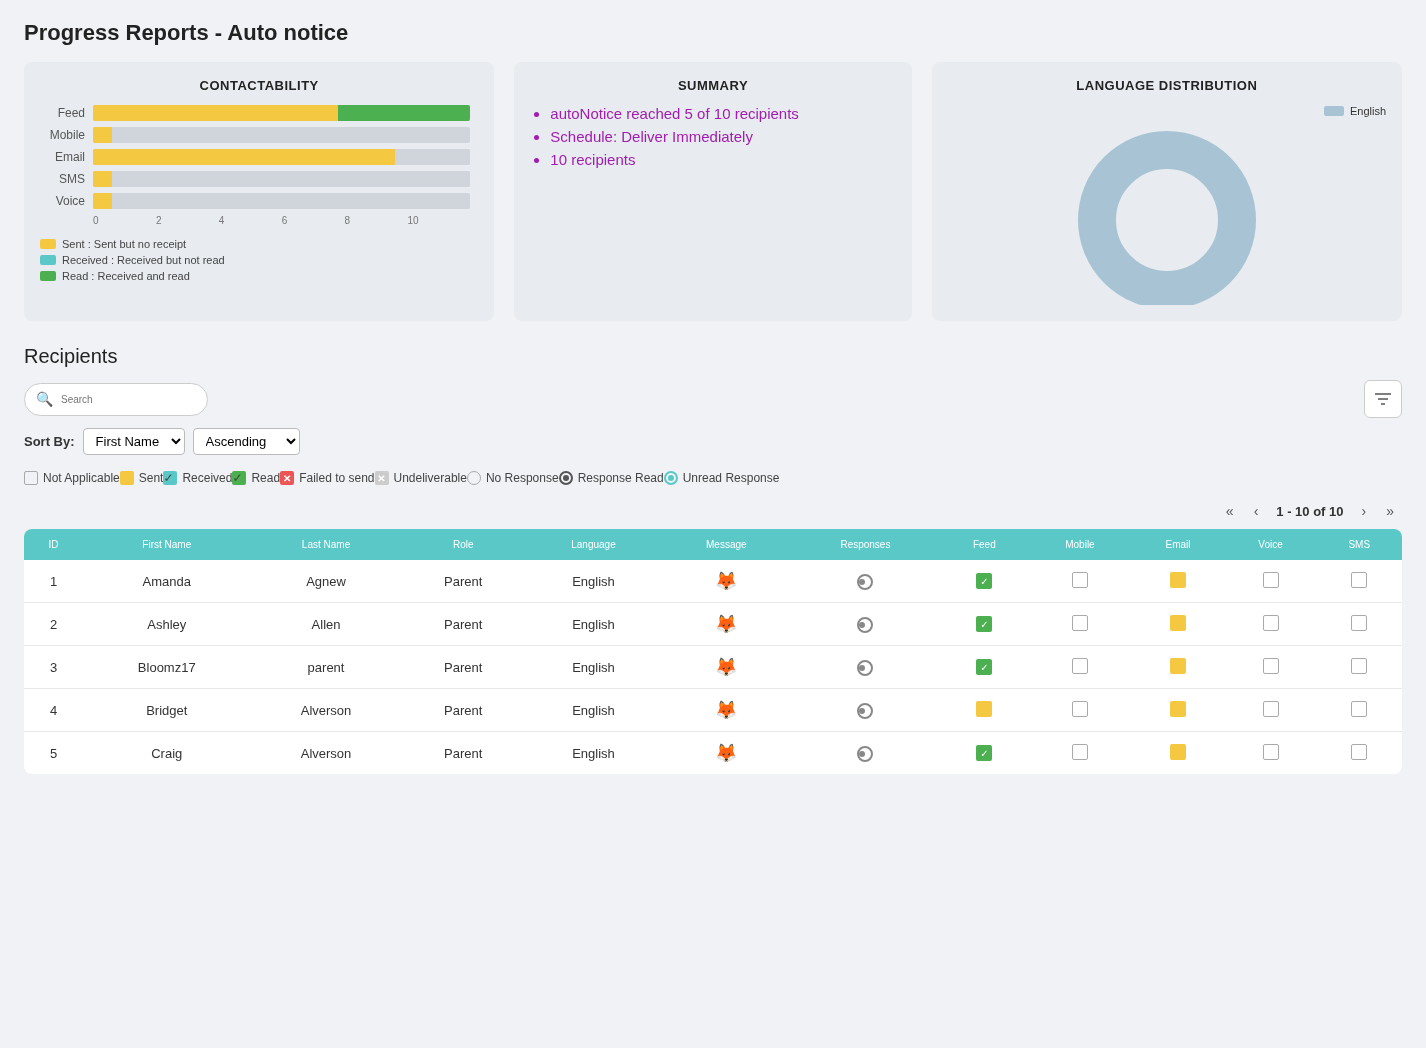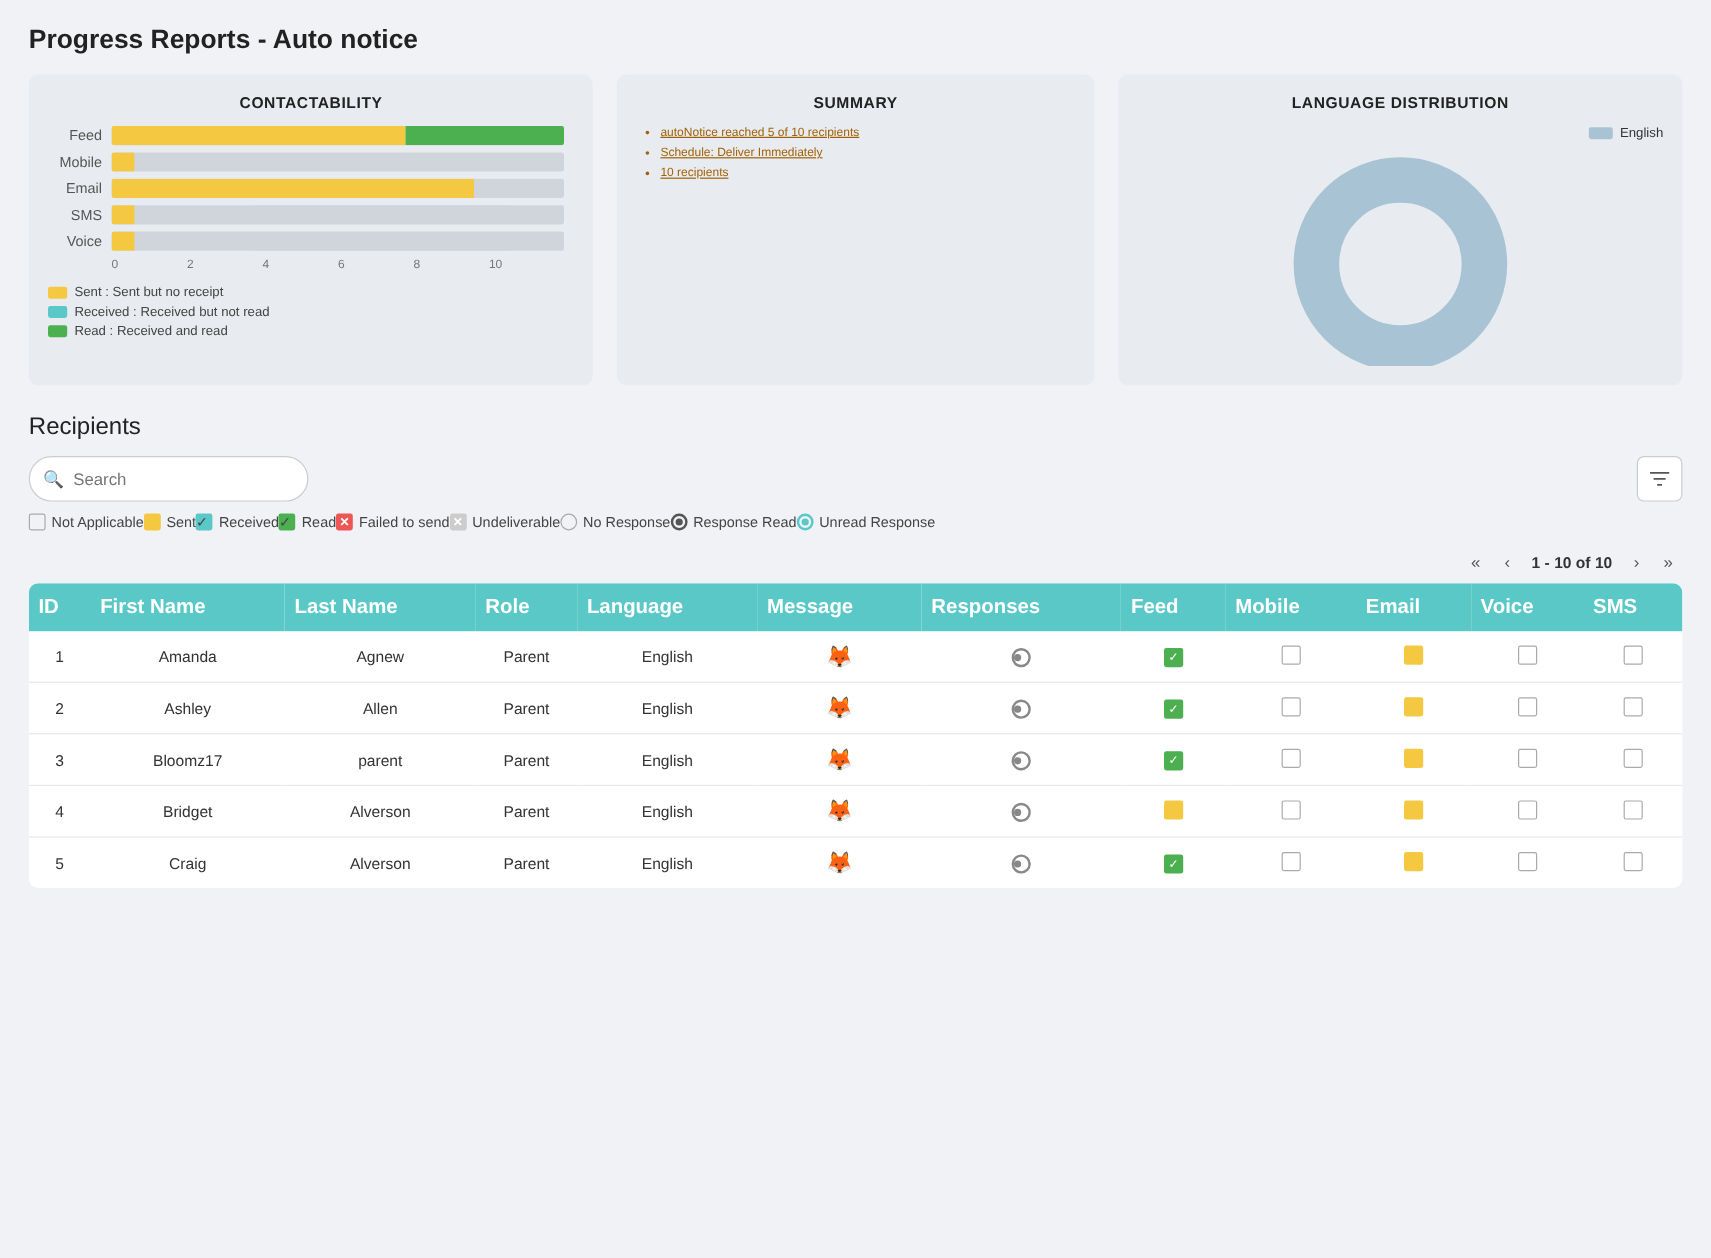--- a/index.html
+++ b/index.html
@@ -24,31 +24,31 @@
     .bar-sent { background: #f5c842; }
     .bar-read { background: #4caf50; }
     .axis-row { display: flex; margin-left: 45px; margin-top: 4px; }
     .axis-label { flex: 1; text-align: left; font-size: 10px; color: #777; }
     .legend { margin-top: 12px; }
     .legend-item { display: flex; align-items: center; gap: 6px; margin-bottom: 4px; font-size: 11px; color: #444; }
     .legend-color { width: 16px; height: 10px; border-radius: 2px; }
 
     
     .summary-list { list-style: disc; padding-left: 20px; margin-top: 8px; }
-    .summary-list li { margin-bottom: 6px; font-size: 10px; color: #a16207; text-decoration: underline; }
+    .summary-list li { margin-bottom: 6px; font-size: 15px; color: #a21caf; }
 
     
     .donut-container { display: flex; flex-direction: column; align-items: center; }
     .donut-legend { display: flex; align-items: center; gap: 6px; font-size: 11px; margin-bottom: 8px; align-self: flex-end; }
     .donut-legend-color { width: 20px; height: 10px; border-radius: 2px; }
 
     
     .section-title { font-size: 20px; font-weight: normal; margin-bottom: 12px; color: #222; }
     .search-row { display: flex; align-items: center; gap: 8px; margin-bottom: 10px; }
-    .search-input { flex: 1; padding: 10px 14px 10px 36px; border: 1px solid #ccc; border-radius: 20px; font-size: 14px; background: white; outline: none; }
+    .search-input { flex: 1; padding: 10px 14px 10px 36px; border: 1px solid #ccc; border-radius: 20px; font-size: 10px; background: white; outline: none; }
     .search-wrap { flex: 1; position: relative; }
     .search-icon-inner { position: absolute; left: 12px; top: 50%; transform: translateY(-50%); color: #999; font-size: 14px; }
     .filter-btn { width: 38px; height: 38px; border: 1px solid #ccc; border-radius: 6px; background: white; display: flex; align-items: center; justify-content: center; cursor: pointer; font-size: 16px; }
 
     .sort-row { display: flex; align-items: center; gap: 8px; margin-bottom: 16px; font-size: 13px; }
     .sort-row label { font-weight: bold; }
     .sort-select { padding: 4px 8px; border: 1px solid #bbb; border-radius: 4px; font-size: 13px; background: white; cursor: pointer; }
 
     
     .status-legend { display: flex; align-items: center; margin-bottom: 14px; flex-wrap: wrap; }
@@ -67,21 +67,21 @@
 
     
     .pagination-row { display: flex; justify-content: flex-end; align-items: center; gap: 4px; margin-bottom: 6px; font-size: 13px; }
     .page-btn { padding: 4px 8px; border: none; background: none; cursor: pointer; font-size: 14px; color: #555; }
     .page-btn:disabled { color: #ccc; cursor: default; }
     .page-info { font-weight: bold; font-size: 13px; margin: 0 6px; }
 
     
     table { width: 100%; border-collapse: collapse; background: white; border-radius: 8px; overflow: hidden; }
     thead tr { background: #5bc8c8; }
-    thead th { padding: 10px 8px; color: white; font-weight: bold; font-size: 17px; text-align: left; }
+    thead th { padding: 10px 8px; color: white; font-weight: normal; font-size: 10px; text-align: center; }
     tbody tr { border-bottom: 1px solid #e8e8e8; }
     tbody tr:last-child { border-bottom: none; }
     tbody td { padding: 10px 8px; text-align: center; font-size: 13px; color: #333; }
 
     .tbl-cb-empty { width: 16px; height: 16px; border: 1px solid #aaa; border-radius: 2px; display: inline-block; }
     .tbl-cb-green { width: 16px; height: 16px; background: #4caf50; border-radius: 2px; display: inline-flex; align-items: center; justify-content: center; color: white; font-size: 10px; }
     .tbl-cb-yellow { width: 16px; height: 16px; background: #f5c842; border-radius: 2px; display: inline-flex; align-items: center; justify-content: center; color: white; font-size: 10px; }
     .tbl-radio { width: 16px; height: 16px; border: 2px solid #888; border-radius: 50%; display: inline-flex; align-items: center; justify-content: center; }
     .tbl-radio::after { content:''; width:6px; height:6px; border-radius:50%; }
     .fox-emoji { font-size: 18px; }
@@ -192,20 +192,33 @@
       </div>
       <button class="filter-btn">
         <svg width="18" height="16" viewBox="0 0 18 16" fill="none">
           <line x1="1" y1="3" x2="17" y2="3" stroke="#555" stroke-width="1.5"></line>
           <line x1="4" y1="8" x2="14" y2="8" stroke="#555" stroke-width="1.5"></line>
           <line x1="7" y1="13" x2="11" y2="13" stroke="#555" stroke-width="1.5"></line>
         </svg>
       </button>
     </div>
 
+    <div class="sort-row">
+      <label>Sort By:</label>
+      <select class="sort-select">
+        <option>First Name</option>
+        <option>Last Name</option>
+        <option>ID</option>
+        <option>Role</option>
+      </select>
+      <select class="sort-select">
+        <option>Ascending</option>
+        <option>Descending</option>
+      </select>
+    </div>
 
     <div class="status-legend">
       <div class="status-item">
         <span class="cb-empty"></span>
         <span>Not Applicable</span>
       </div>
       <div class="status-item">
         <span class="cb-yellow"></span>
         <span>Sent</span>
       </div>

